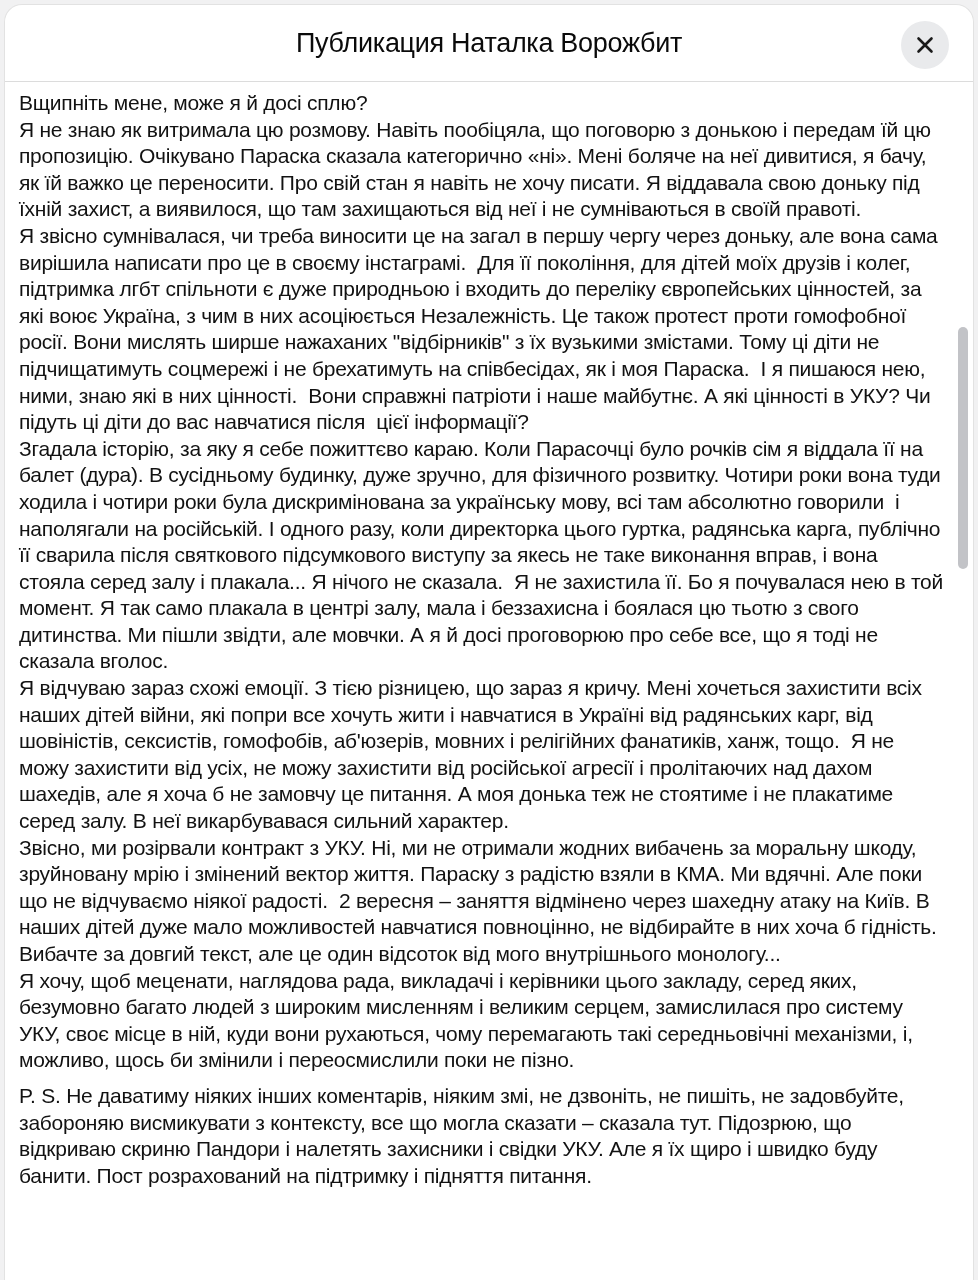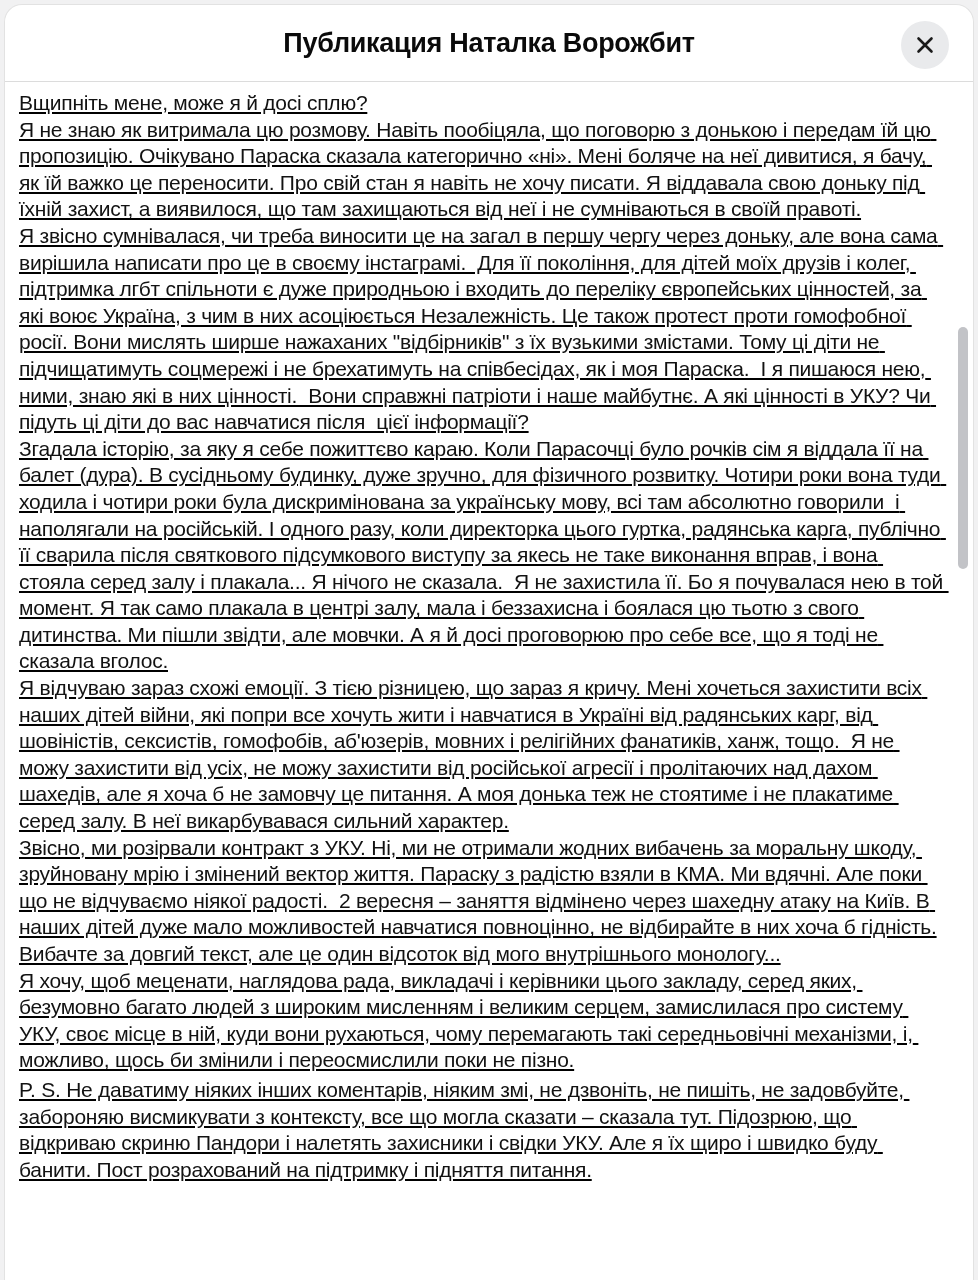--- a/index.html
+++ b/index.html
@@ -29,21 +29,21 @@
   }
   .modal-header {
     position: relative;
     height: 76px;
     display: flex;
     align-items: center;
     justify-content: center;
   }
   .modal-title {
     font-size: 27px;
-    font-weight: 700;
+    font-weight: 400;
     letter-spacing: -0.3px;
     color: #0a0a0a;
     white-space: nowrap;
   }
   .close-btn {
     position: absolute;
     top: 16px;
     right: 24px;
     width: 48px;
     height: 48px;
@@ -58,32 +58,31 @@
   }
   .close-btn svg { display: block; }
   .header-divider {
     height: 1px;
     background: #dcdcdc;
     width: 100%;
   }
   .modal-body {
     padding: 8px 26px 24px 14px;
     overflow: hidden;
-    text-decoration: underline;
   }
   .modal-body p {
     font-size: 21px;
     line-height: 26.6px;
     letter-spacing: -0.25px;
     color: #121212;
     white-space: pre-wrap;
     margin: 0;
   }
   .modal-body p:last-child {
-    margin-top: 3px;
+    margin-top: 9px;
   }
   .scrollbar-thumb {
     position: absolute;
     left: 953px;
     top: 322px;
     width: 10px;
     height: 242px;
     border-radius: 5px;
     background: #c2c3c7;
   }

